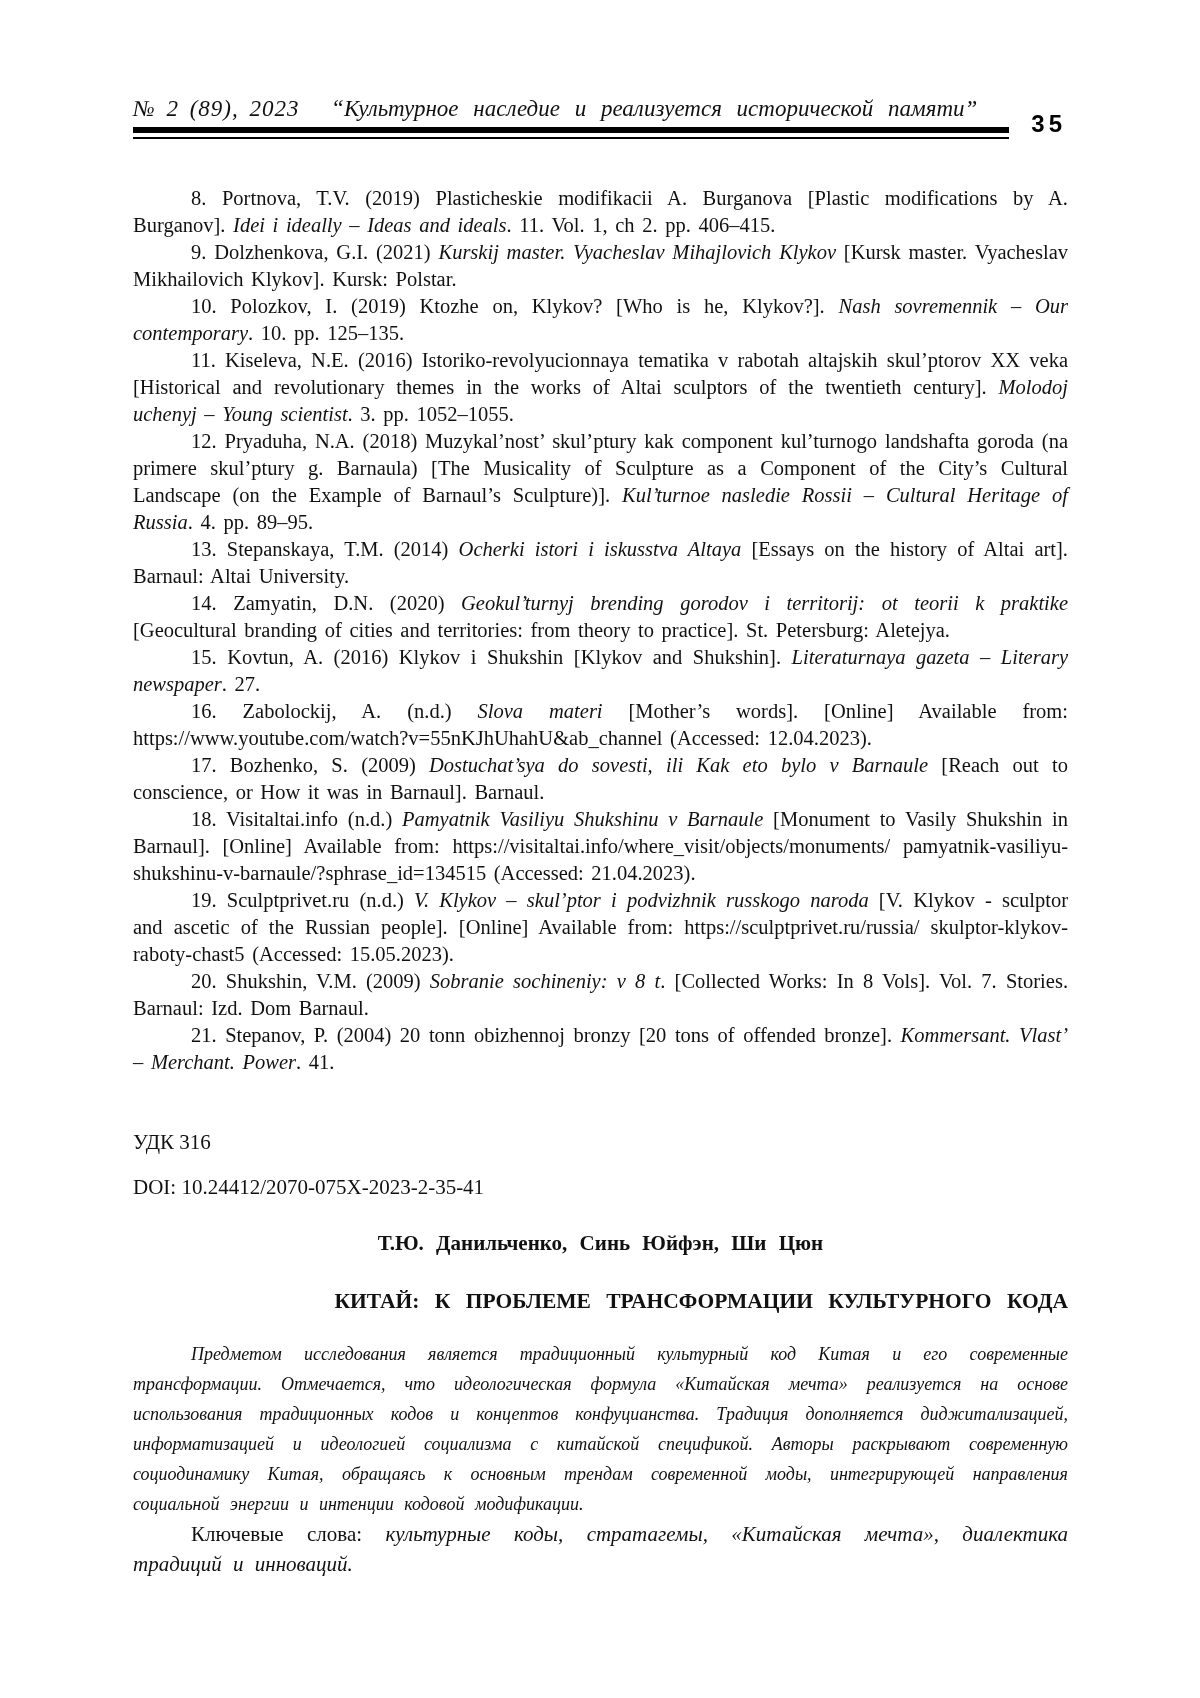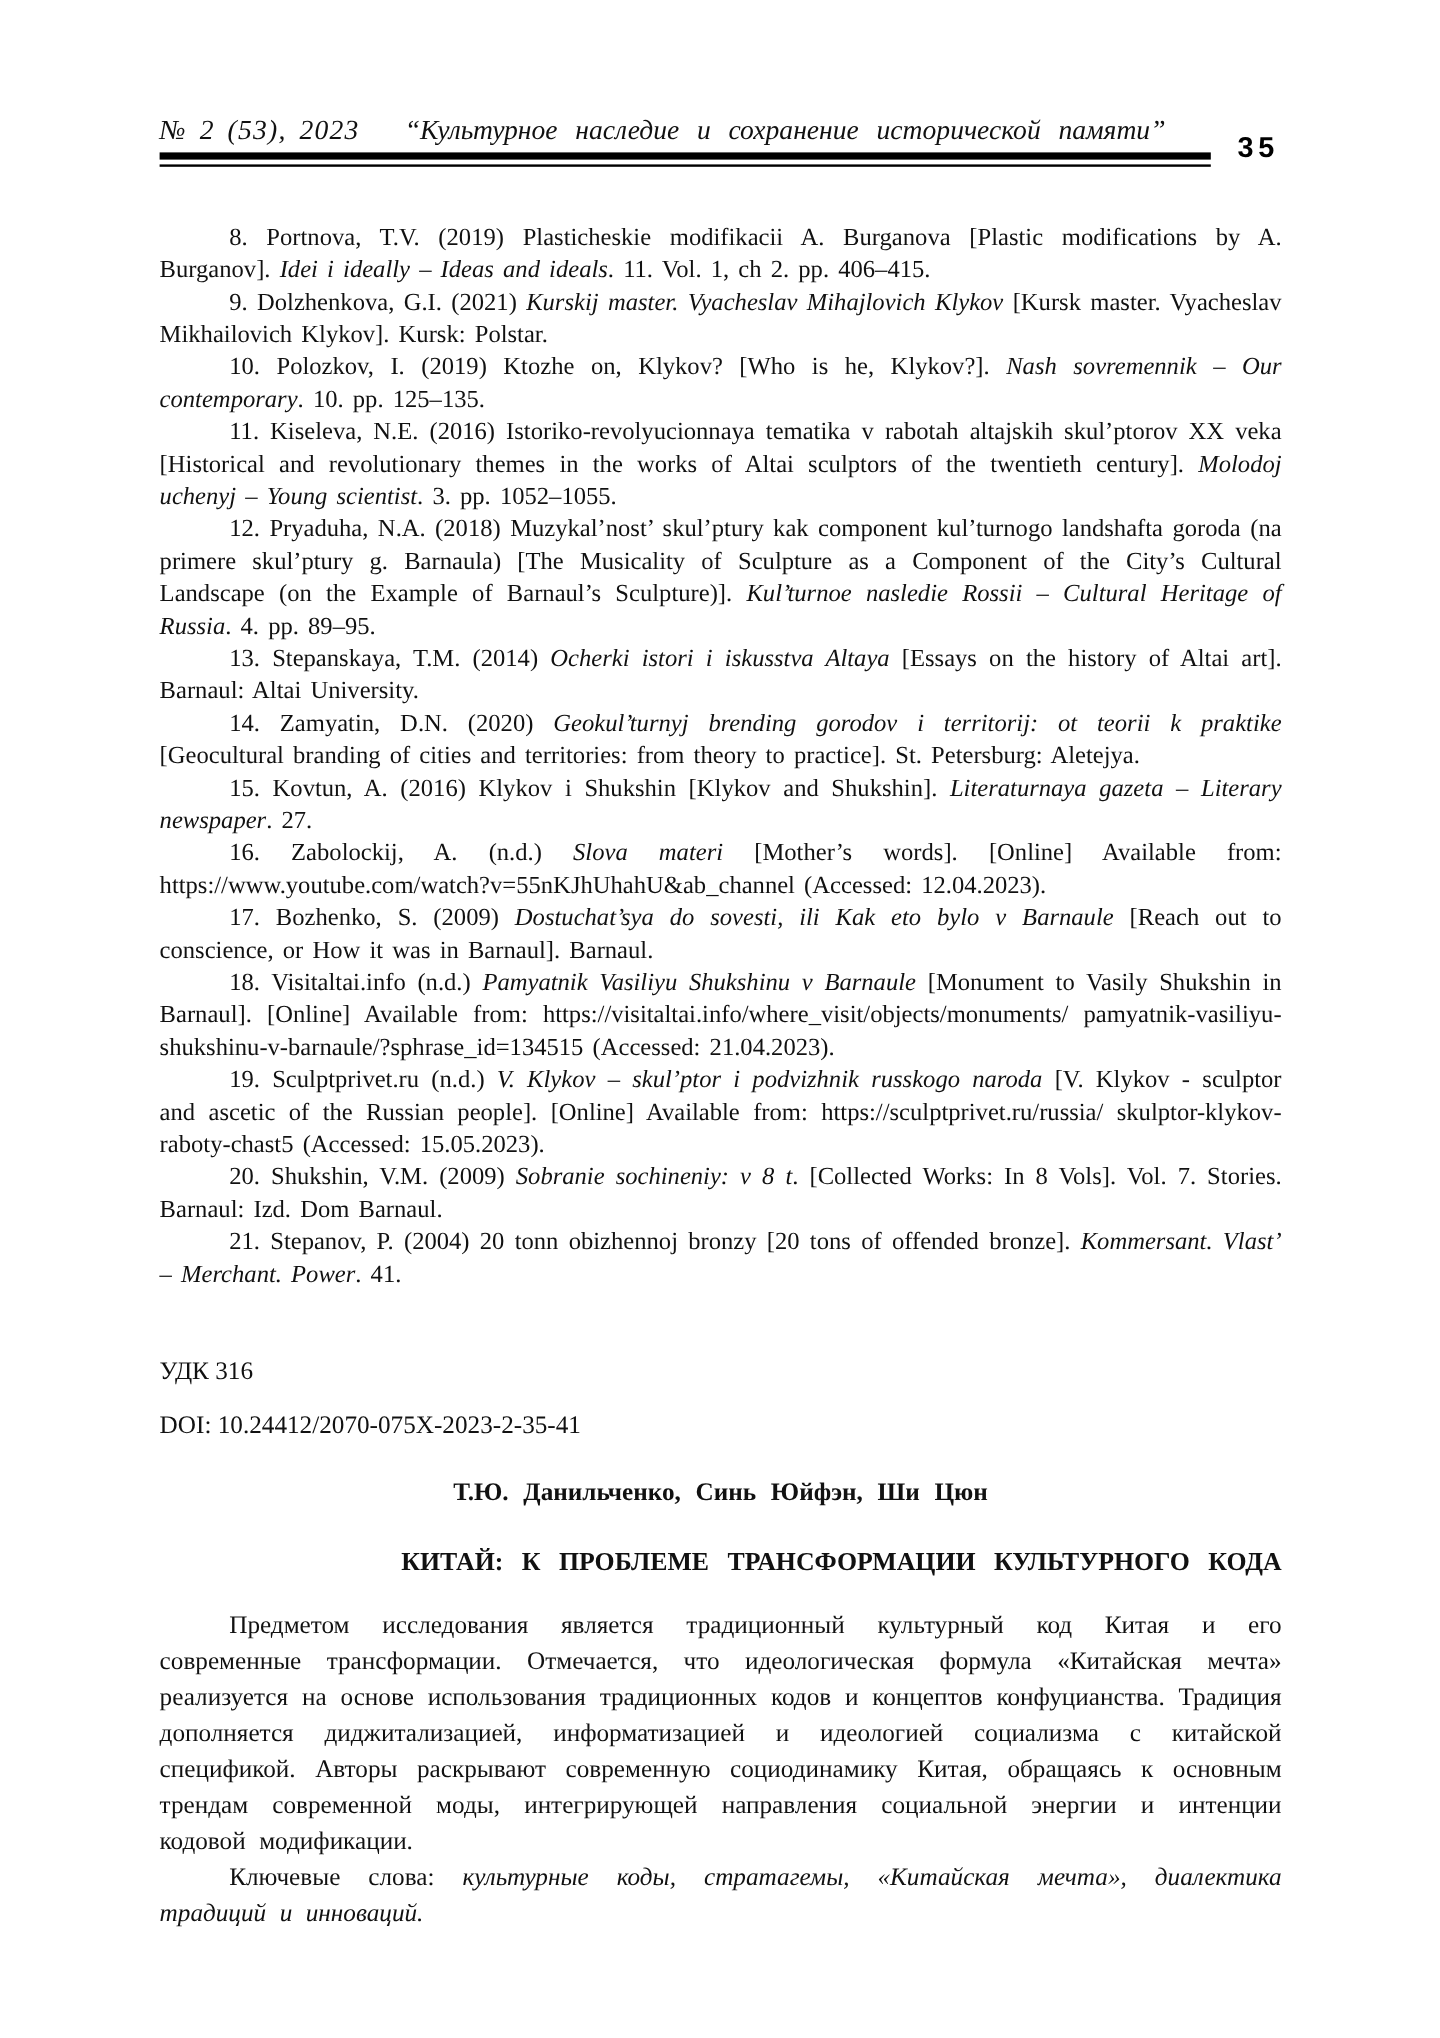--- a/index.html
+++ b/index.html
@@ -59,21 +59,22 @@
   }
   .title {
     margin-top:33px;
     text-align:right;
     font-weight:bold;
     font-size:21.5px;
     word-spacing:10px;
   }
   .abstract {
     margin-top:25px;
-    font-size:21px;
+    font-style:italic;
+    font-size:18px;
     line-height:30px;
     text-align:justify;
     text-indent:58px;
     word-spacing:6px;
   }
   .keywords {
     font-size:21px;
     line-height:30px;
     text-align:justify;
     text-indent:58px;
@@ -82,22 +83,22 @@
   .kw-label { font-style:normal; }
   .kw-text  { font-style:italic; }
 </style>
 </head>
 <body>
 
 <div class="page">
 
   <div class="header-bar">
     <div class="header-text">
-      <span class="issue">№ 2 (53), 2023</span>
-      <span class="journal">“Культурное наследие и сохранение исторической памяти”</span>
+      <span class="issue">№ 2 (89), 2023</span>
+      <span class="journal">“Культурное наследие и реализуется исторической памяти”</span>
     </div>
     <div class="rules">
       <div class="rule-thick"></div>
       <div class="rule-thin"></div>
     </div>
     <span class="pagenum">35</span>
   </div>
 
   <section class="references" id="references">
       <p class="ref"><span>8. Portnova, T.V. (2019) Plasticheskie modifikacii A. Burganova [Plastic modifications by A. Burganov]. </span><i>Idei i ideally – Ideas and ideals</i><span>. 11. Vol. 1, ch 2. pp. 406–415.</span></p>

